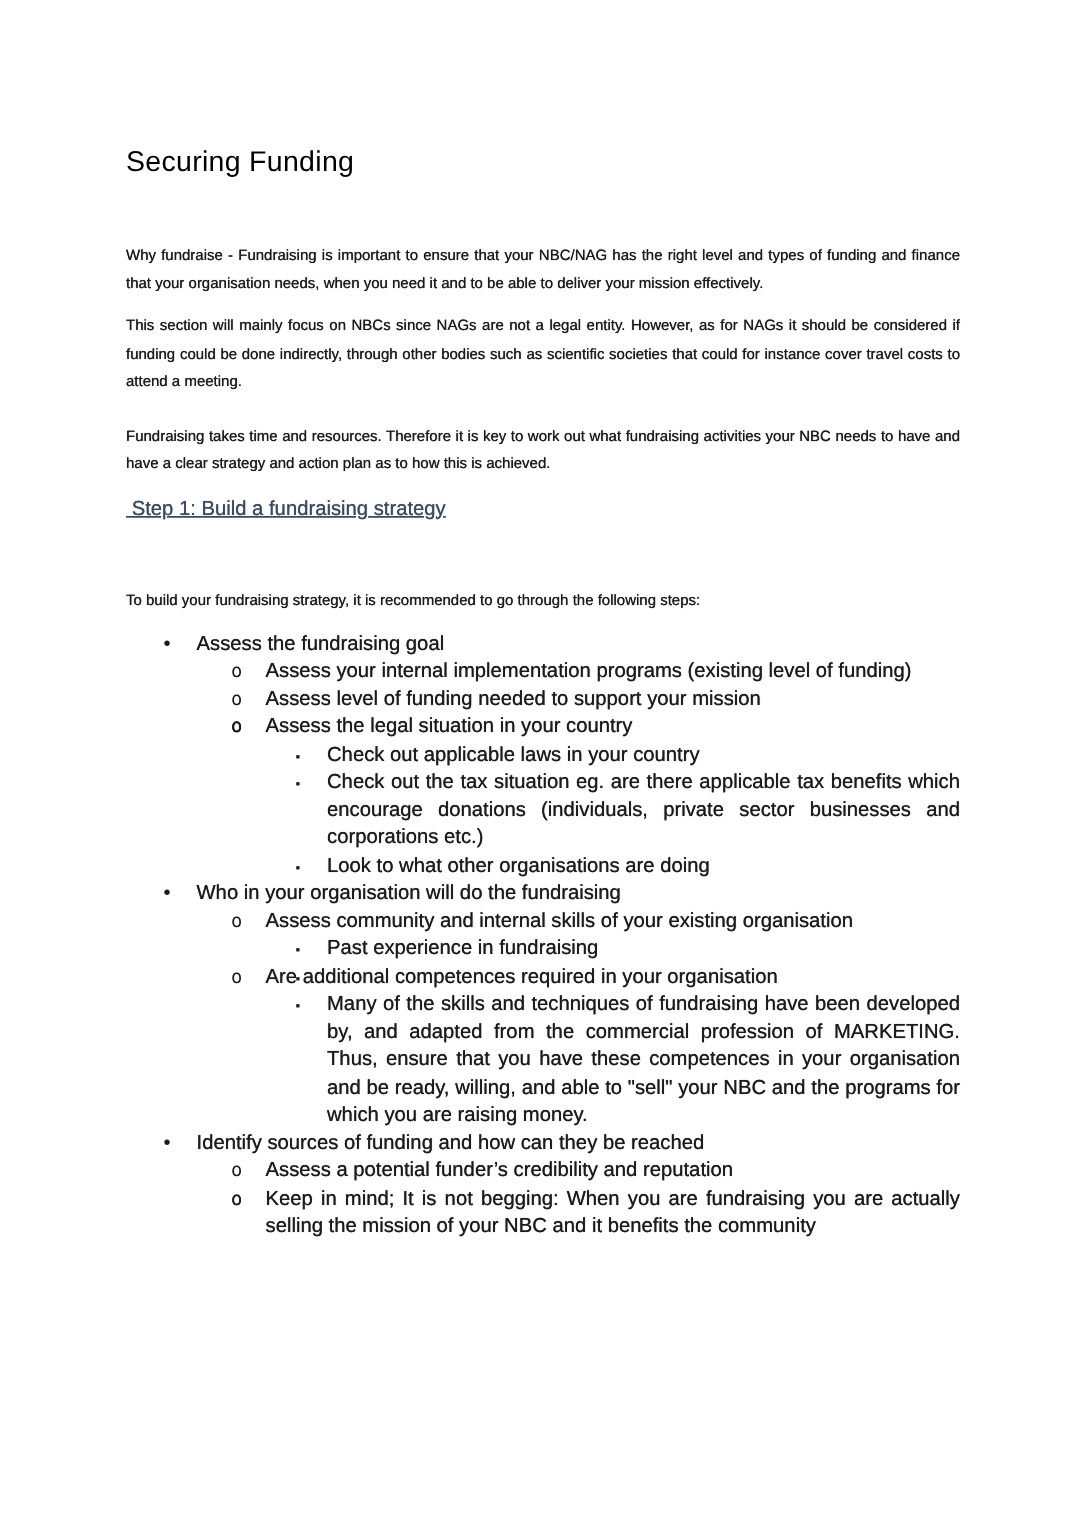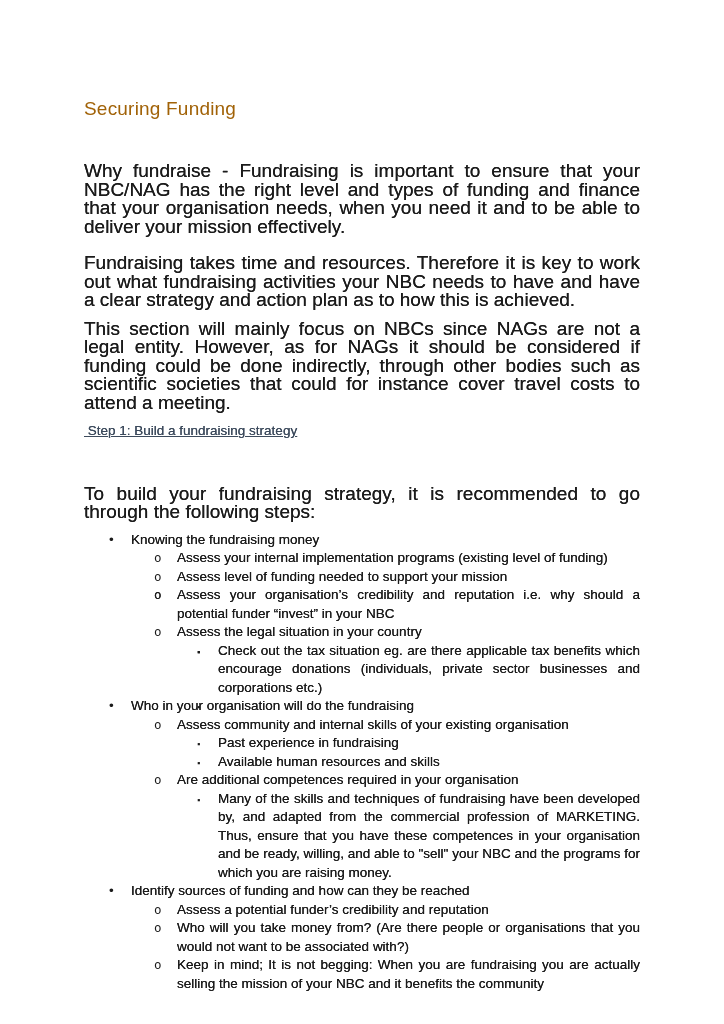--- a/index.html
+++ b/index.html
@@ -17,24 +17,24 @@
     padding: 98px 84px 0 84px;
     font-family: "Liberation Sans", sans-serif;
     color: #1b1b1b;
     overflow: hidden;
   }
   .doc-title {
     font-size: 19px;
     font-weight: 400;
     letter-spacing: 0.2px;
     margin: 0 0 42px 0;
-    color: #a16207;
+    color: #000000;
   }
   .para {
-    font-size: 19px;
+    font-size: 10px;
     line-height: 18.5px;
     text-align: justify;
     margin: 0 0 10px 0;
     text-shadow: 0 0 0.5px currentColor;
   }
   .para.spaced {
     margin-top: 18px;
   }
   .step-heading {
     font-size: 13.5px;
@@ -73,42 +73,42 @@
   .li.l3 .bullet { left: 113px; font-size: 9px; top: 1px; }
 </style>
 </head>
 <body>
 
 <div class="page">
   <h1 class="doc-title">Securing Funding</h1>
 
   <p class="para">Why fundraise - Fundraising is important to ensure that your NBC/NAG has the right level and types of funding and finance that your organisation needs, when you need it and to be able to deliver your mission effectively.</p>
 
+  <p class="para">This section will mainly focus on NBCs since NAGs are not a legal entity. However, as for NAGs it should be considered if funding could be done indirectly, through other bodies such as scientific societies that could for instance cover travel costs to attend a meeting.</p>
+
   <p class="para spaced">Fundraising takes time and resources. Therefore it is key to work out what fundraising activities your NBC needs to have and have a clear strategy and action plan as to how this is achieved.</p>
-
-  <p class="para">This section will mainly focus on NBCs since NAGs are not a legal entity. However, as for NAGs it should be considered if funding could be done indirectly, through other bodies such as scientific societies that could for instance cover travel costs to attend a meeting.</p>
 
   <h2 class="step-heading"> Step 1: Build a fundraising strategy</h2>
 
   <p class="para intro">To build your fundraising strategy, it is recommended to go through the following steps:</p>
 
   <div class="list" id="list">
-      <div class="li l1"><span class="bullet">•</span><span class="text">Knowing the fundraising money</span></div>
+      <div class="li l1"><span class="bullet">•</span><span class="text">Assess the fundraising goal</span></div>
       <div class="li l2"><span class="bullet">o</span><span class="text">Assess your internal implementation programs (existing level of funding)</span></div>
       <div class="li l2"><span class="bullet">o</span><span class="text">Assess level of funding needed to support your mission</span></div>
       <div class="li l2"><span class="bullet">o</span></div>
-      <div class="li l2"><span class="bullet">o</span><span class="text">Assess your organisation’s credibility and reputation i.e. why should a potential funder “invest” in your NBC</span></div>
+      <div class="li l2"><span class="bullet">o</span></div>
       <div class="li l2"><span class="bullet">o</span><span class="text">Assess the legal situation in your country</span></div>
-      <div class="li l3"><span class="bullet">▪</span></div>
+      <div class="li l3"><span class="bullet">▪</span><span class="text">Check out applicable laws in your country</span></div>
       <div class="li l3"><span class="bullet">▪</span><span class="text">Check out the tax situation eg. are there applicable tax benefits which encourage donations (individuals, private sector businesses and corporations etc.)</span></div>
-      <div class="li l3"><span class="bullet">▪</span></div>
+      <div class="li l3"><span class="bullet">▪</span><span class="text">Look to what other organisations are doing</span></div>
       <div class="li l1"><span class="bullet">•</span><span class="text">Who in your organisation will do the fundraising</span></div>
       <div class="li l2"><span class="bullet">o</span><span class="text">Assess community and internal skills of your existing organisation</span></div>
       <div class="li l3"><span class="bullet">▪</span><span class="text">Past experience in fundraising</span></div>
-      <div class="li l3"><span class="bullet">▪</span><span class="text">Available human resources and skills</span></div>
+      <div class="li l3"><span class="bullet">▪</span></div>
       <div class="li l2"><span class="bullet">o</span><span class="text">Are additional competences required in your organisation</span></div>
       <div class="li l3"><span class="bullet">▪</span><span class="text">Many of the skills and techniques of fundraising have been developed by, and adapted from the commercial profession of MARKETING. Thus, ensure that you have these competences in your organisation and be ready, willing, and able to "sell" your NBC and the programs for which you are raising money.</span></div>
       <div class="li l1"><span class="bullet">•</span><span class="text">Identify sources of funding and how can they be reached</span></div>
       <div class="li l2"><span class="bullet">o</span><span class="text">Assess a potential funder’s credibility and reputation</span></div>
-      <div class="li l2"><span class="bullet">o</span><span class="text">Who will you take money from? (Are there people or organisations that you would not want to be associated with?)</span></div>
+      <div class="li l2"><span class="bullet">o</span></div>
       <div class="li l2"><span class="bullet">o</span><span class="text">Keep in mind; It is not begging: When you are fundraising you are actually selling the mission of your NBC and it benefits the community</span></div>
     </div>
 </div>
 
 </body></html>

